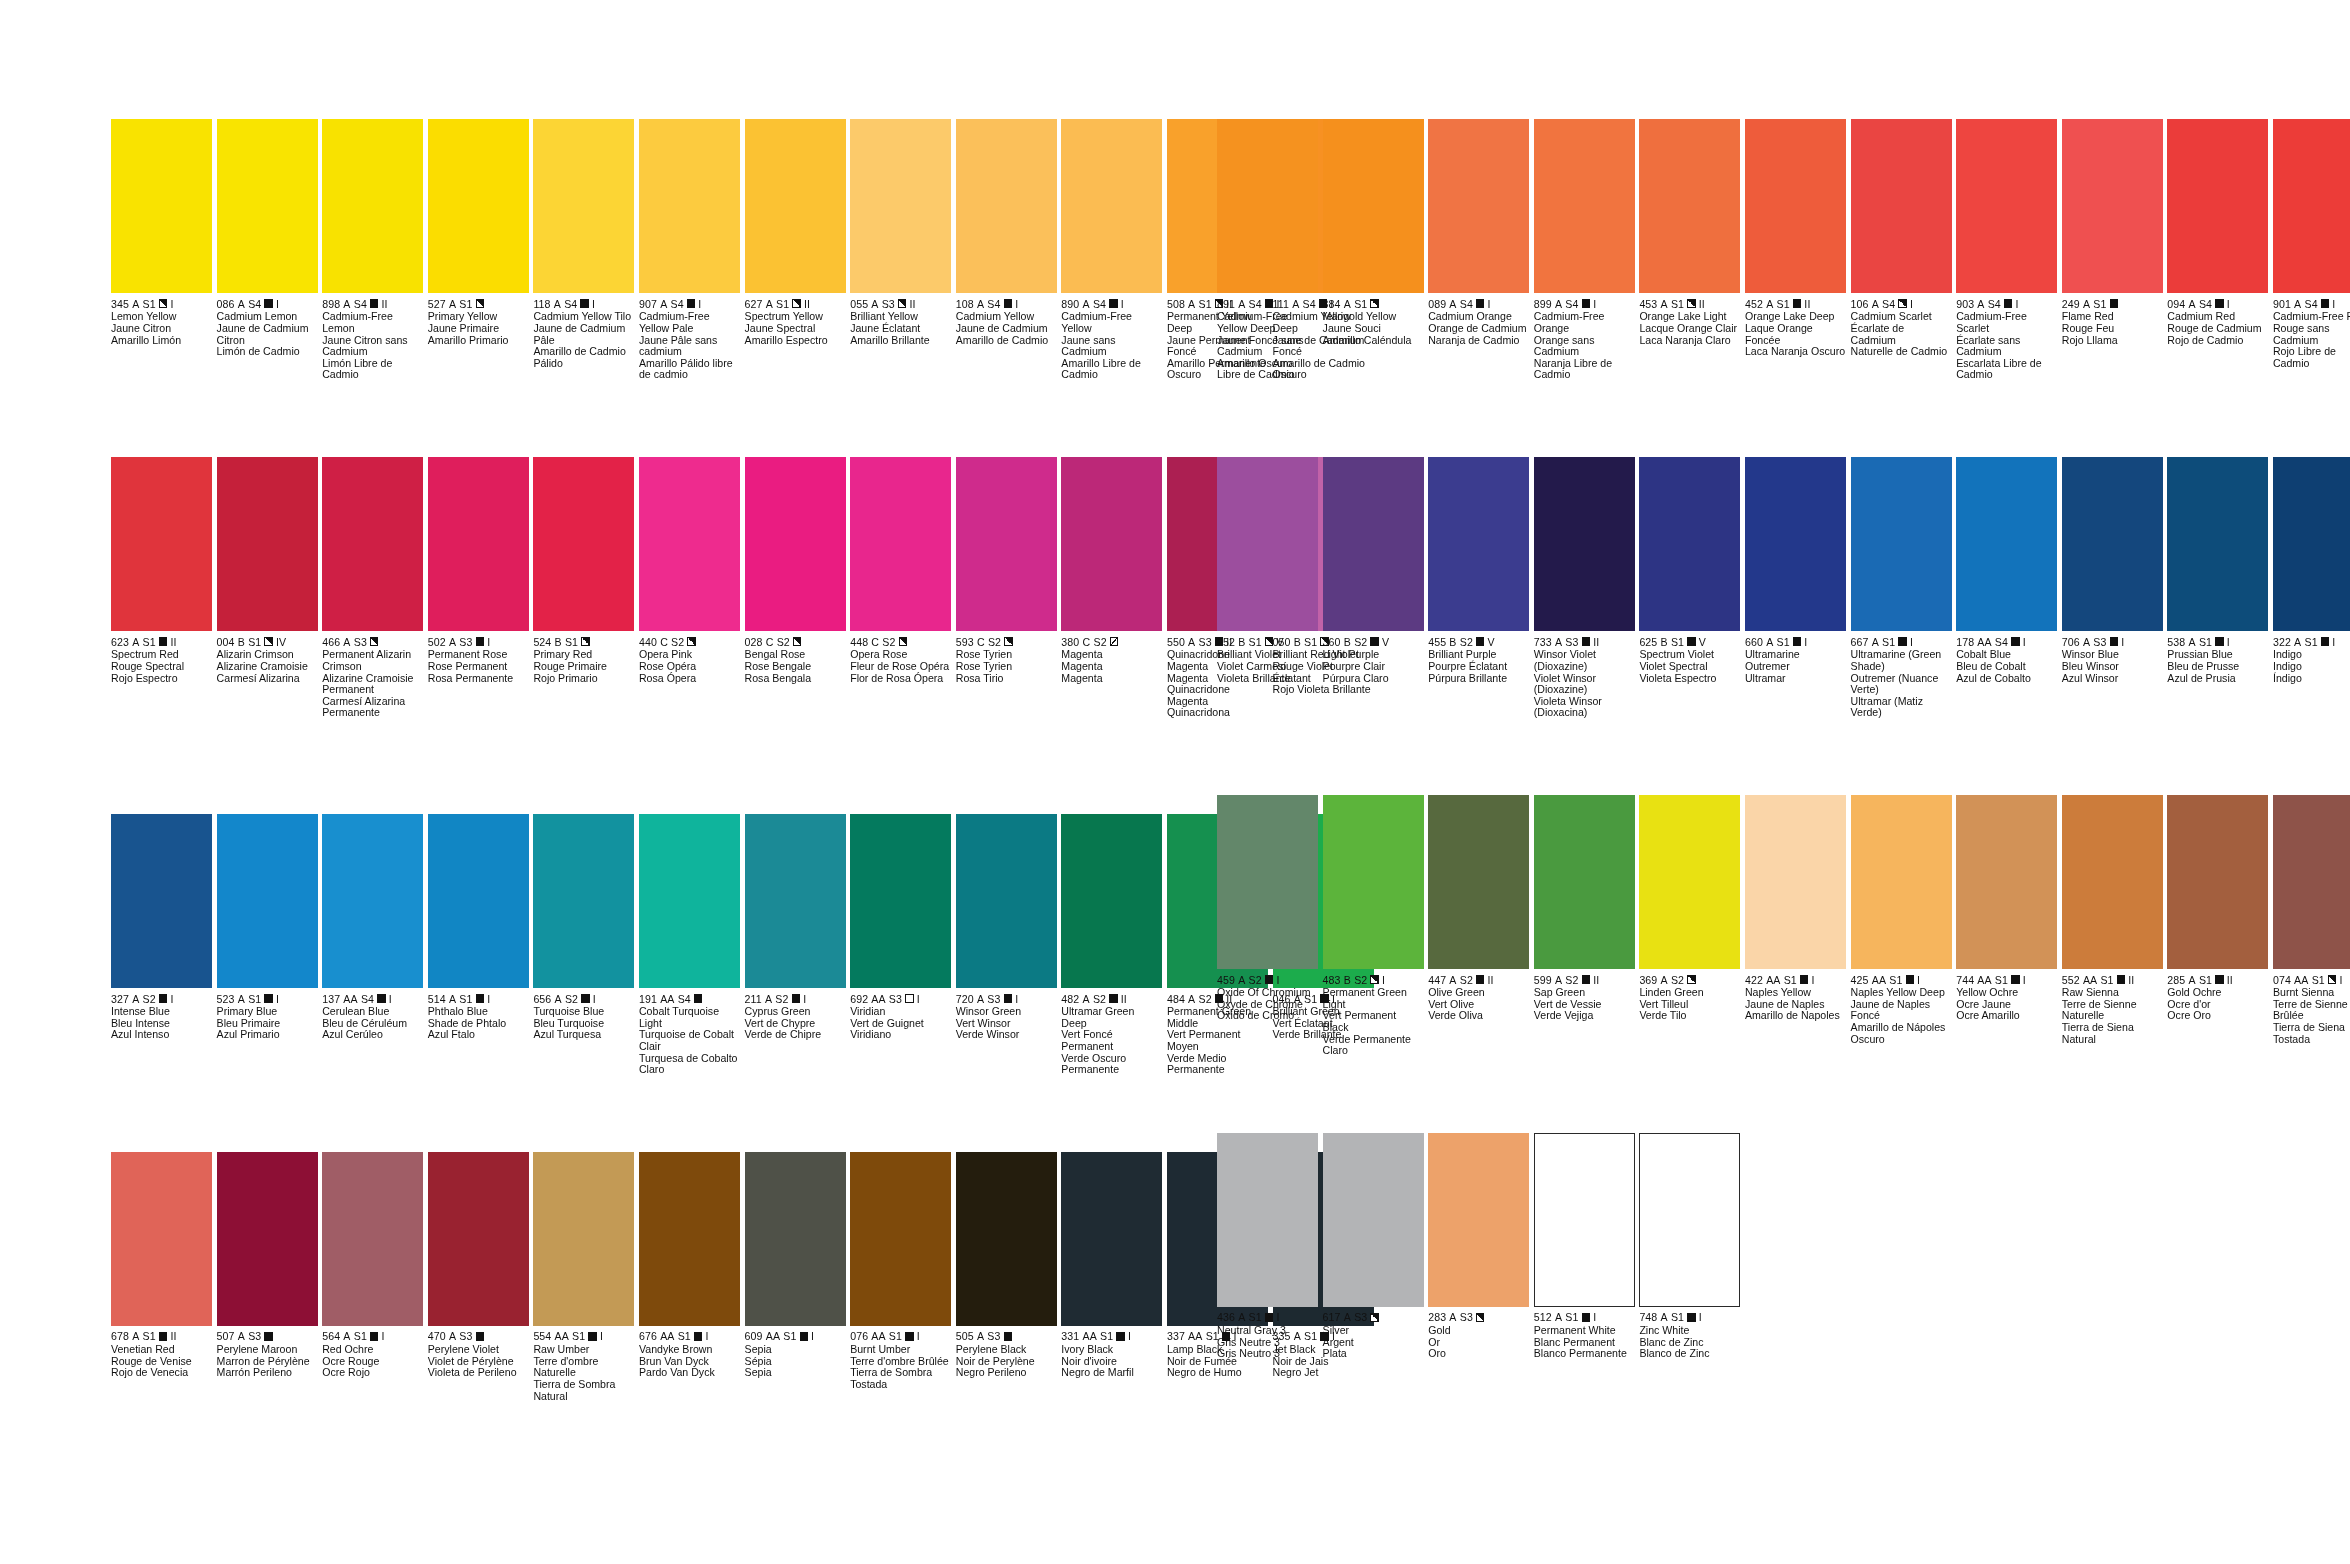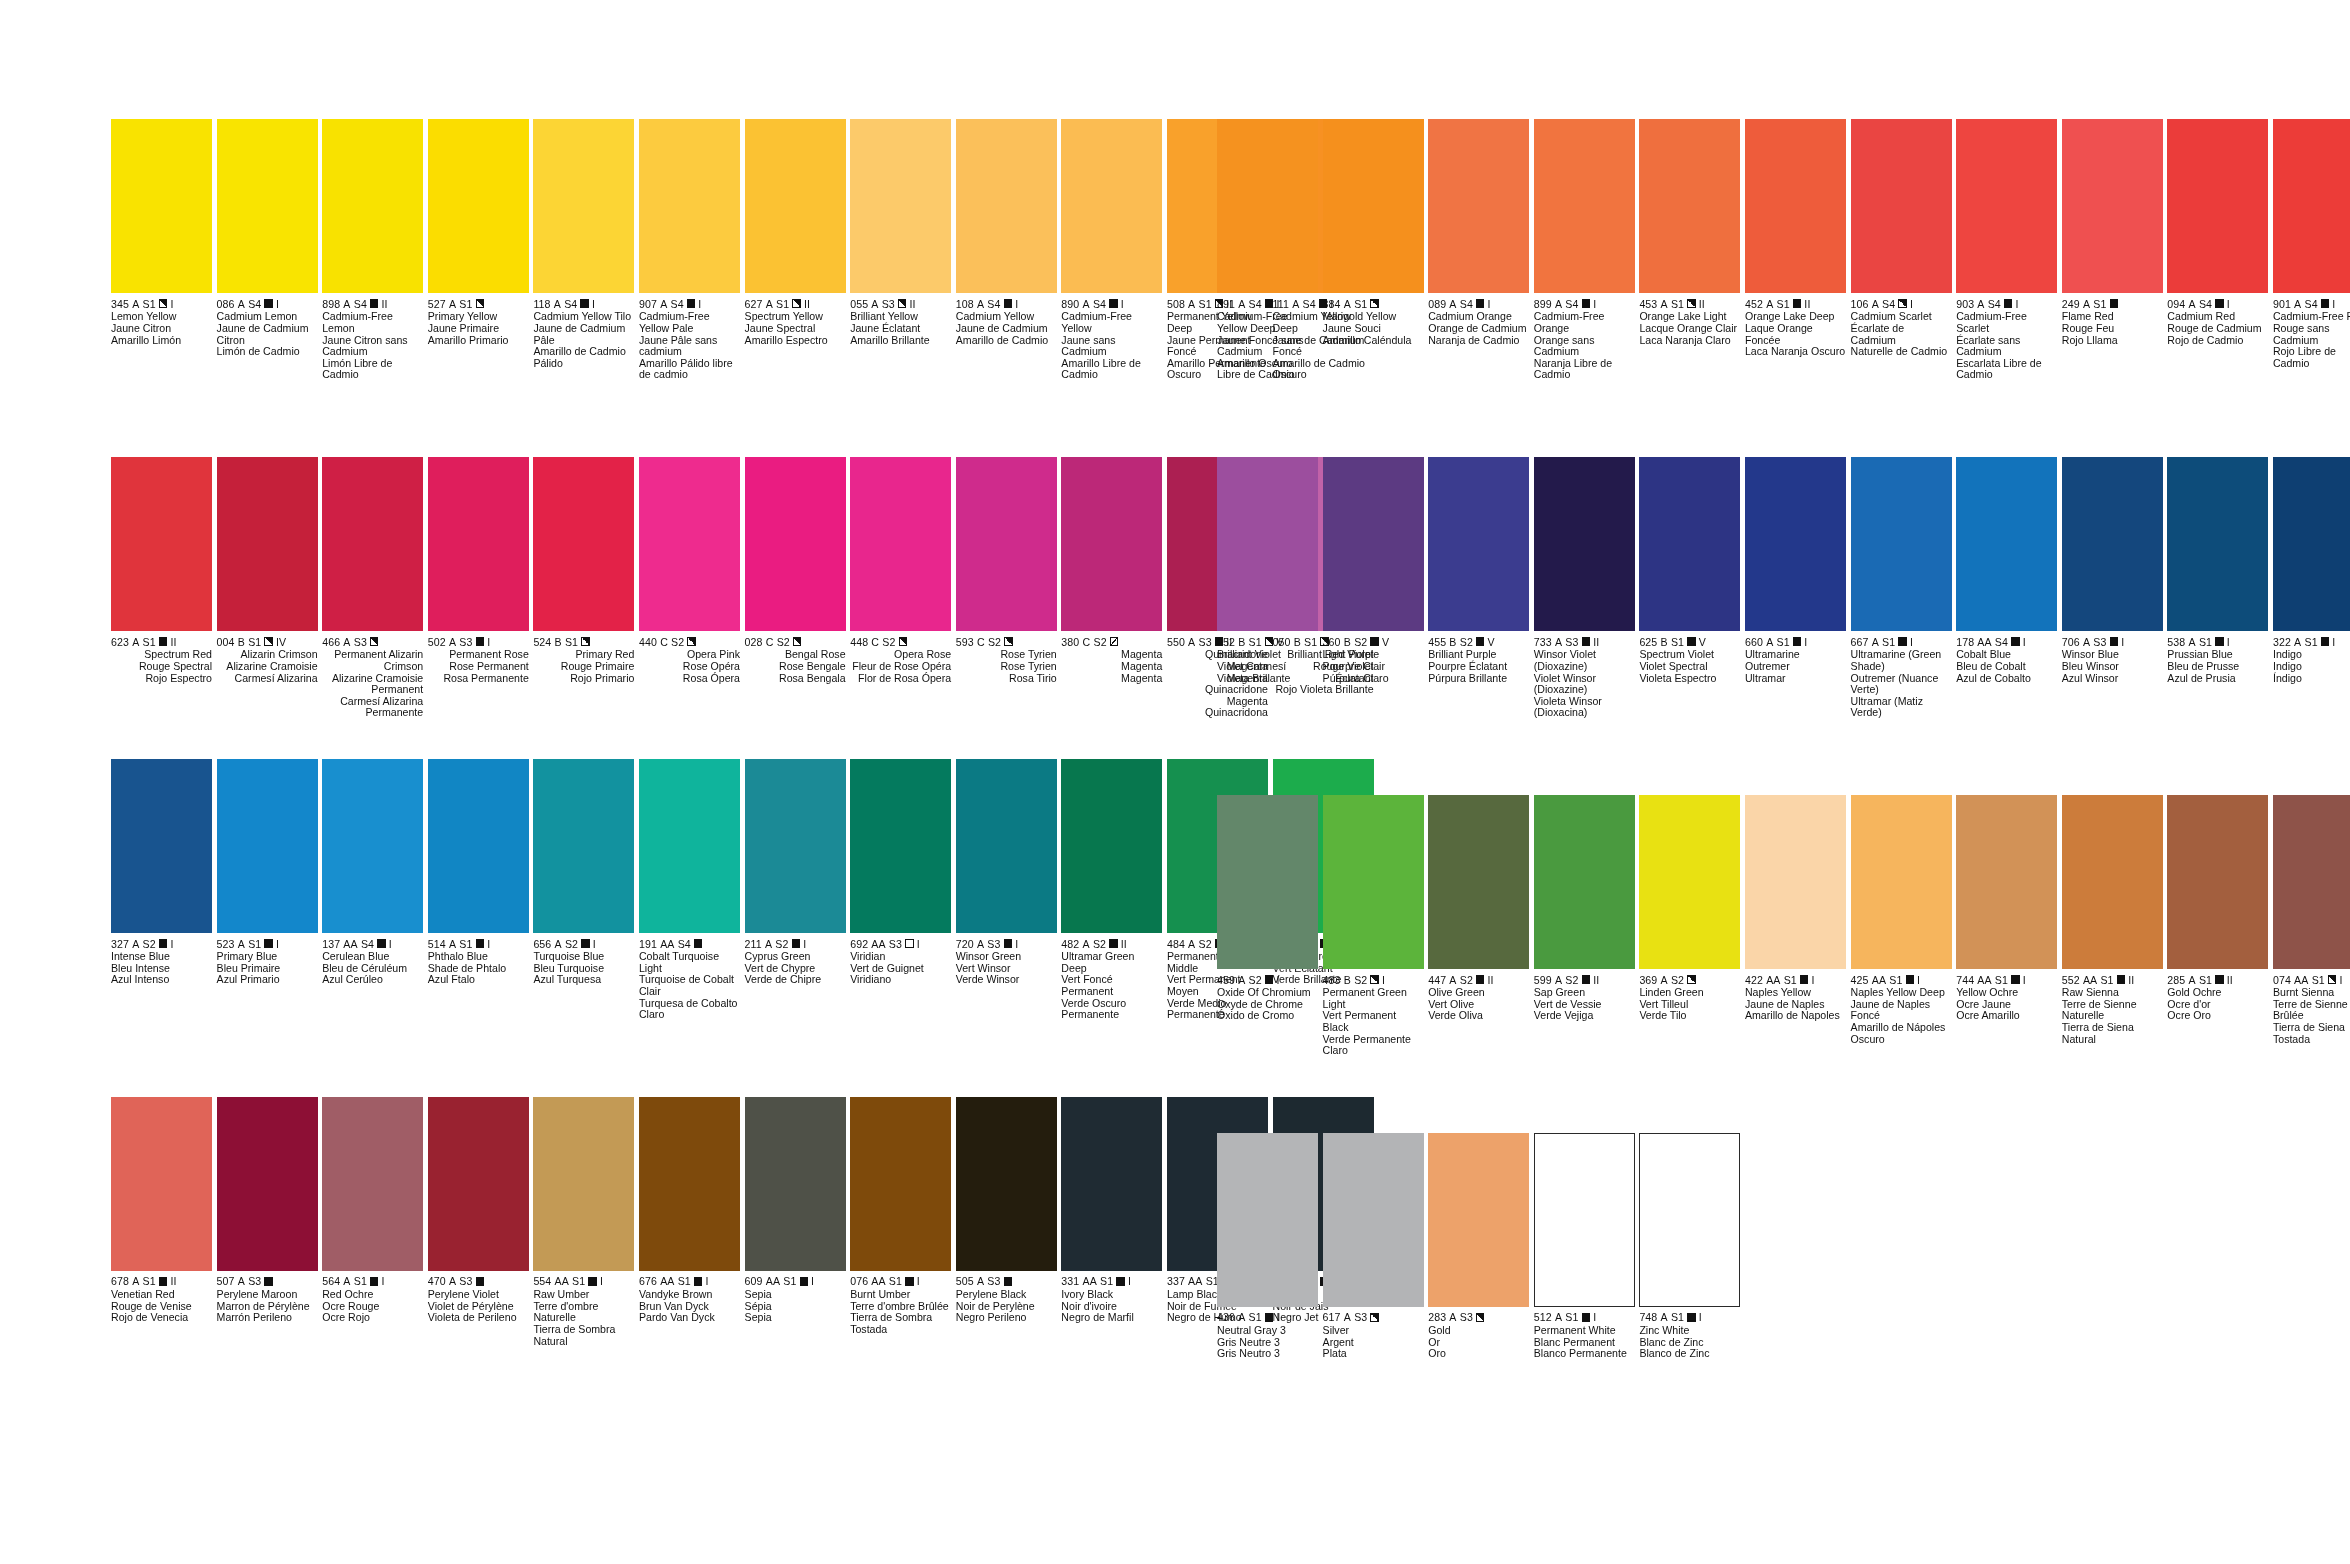--- a/index.html
+++ b/index.html
@@ -248,21 +248,21 @@
               <span class="astm">I</span>
             </div>
             <div class="names">
               <div class="nm en">Cadmium Yellow Deep</div>
               <div class="nm fr">Jaune de Cadmium Foncé</div>
               <div class="nm es">Amarillo de Cadmio Oscuro</div>
             </div>
           </div>
         </div>
       </div>
-      <div class="grid-row" style="margin-bottom: 40px; text-align: right;">
+      <div class="grid-row" style="margin-bottom: 95px;">
         <div class="cell">
           <div class="chip" title="Spectrum Red" style="background: rgb(224, 52, 60);"></div>
           <div class="meta">
             <div class="codeline">
               <span class="num">623</span>
               <span class="perm">A</span>
               <span class="ser">S1</span>
               <span class="og opaque"></span>
               <span class="astm">II</span>
             </div>

